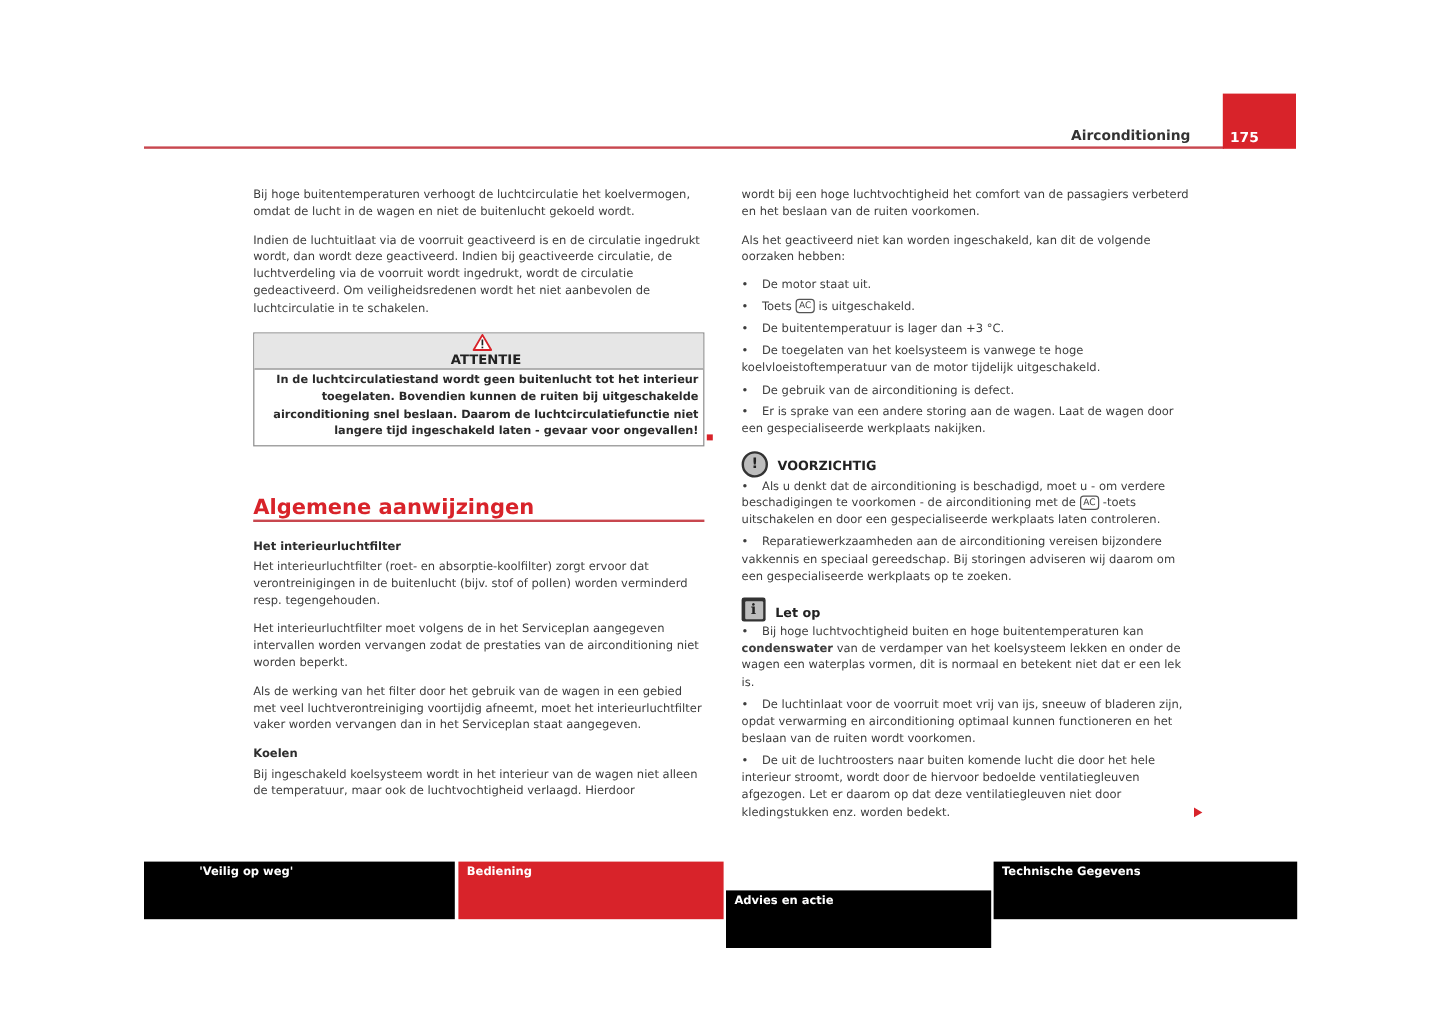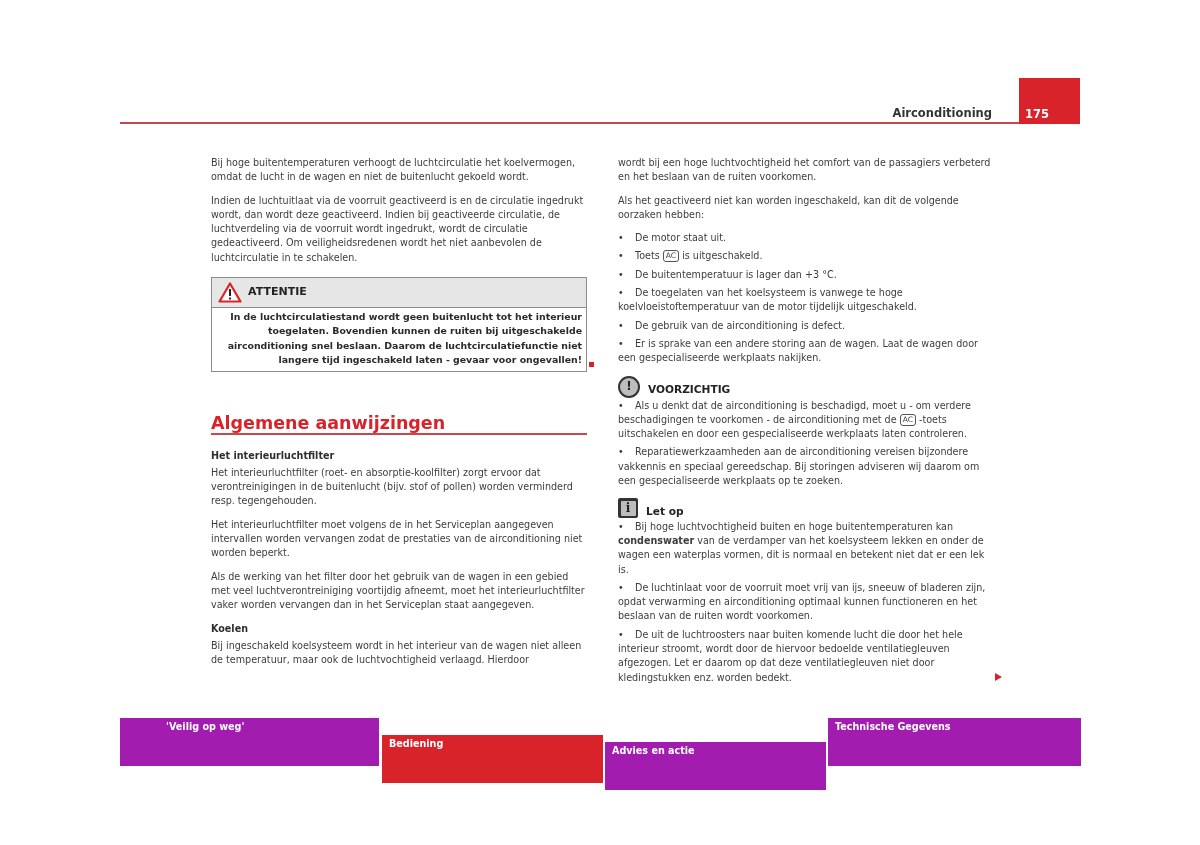--- a/index.html
+++ b/index.html
@@ -12,21 +12,21 @@
   .hdr-pagebox { position:absolute; left:1019px; top:78px; width:61px; height:46px; background:#d8232a; }
   .hdr-pagenum { position:absolute; left:6px; bottom:3px; font-size:11.5px; font-weight:bold; color:#fff; }
 
   .col { position:absolute; top:156px; width:376px; font-size:9.6px; line-height:14.3px; color:#3d3d3d; }
   .col-left { left:211px; }
   .col-right { left:618px; }
   p { margin:0 0 9px 0; }
   .subhead { font-weight:bold; color:#2e2e2e; margin:0 0 3px 0; }
 
   .warn-box { border:1px solid #8c8c8c; margin:12px 0 0 0; }
-  .warn-head { background:#e6e6e6; height:29px; display:flex; align-items:center; padding-left:6px; border-bottom:1px solid #8c8c8c; }
+  .warn-head { background:#e6e6e6; height:29px; display:flex; align-items:center; padding-left:6px; border-bottom:1px solid #8c8c8c;flex-direction:column; }
   .warn-title { font-weight:bold; font-size:11px; margin-left:6px; color:#222; }
   .warn-body { font-weight:bold; padding:2px 4px 4px 4px; color:#2a2a2a; font-size:9.4px; line-height:14.3px;text-align:right; }
   .end-square { position:absolute; width:5px; height:5px; background:#d8232a; }
 
   .section-title { color:#d8232a; font-size:17.5px; font-weight:bold; margin:44px 0 0 0; padding-bottom:2px; border-bottom:2px solid #c8474f; }
 
   ul.bul { list-style:none; margin:0 0 9px 0; padding:0; }
   ul.bul li { margin-bottom:4px; }
   ul.bul li .dot { display:inline-block; width:17px; }
 
@@ -34,22 +34,22 @@
 
   .note-head { display:flex; align-items:center; margin:6px 0 1px 0; }
   .note-title { font-weight:bold; font-size:10.6px; margin-left:8px; color:#222; padding-top:6px; }
   .circ-icon { width:18px; height:18px; border:2px solid #333; border-radius:50%; background:#bdbdbd; display:flex; align-items:center; justify-content:center; font-weight:bold; font-size:12px; color:#222; }
   .info-icon { width:20px; height:20px; background:#333; border-radius:2px; display:flex; align-items:center; justify-content:center; }
   .info-icon span { background:#bdbdbd; width:15px; height:15px; display:flex; align-items:center; justify-content:center; font-weight:bold; font-family:"DejaVu Serif", serif; font-size:12px; color:#222; border-radius:1px; }
   .note-list li { margin-bottom:3px; }
 
   .cont-arrow { position:absolute; width:0; height:0; border-left:7px solid #d8232a; border-top:4px solid transparent; border-bottom:4px solid transparent; }
 
-  .footer-tab { position:absolute; top:718px; height:48px; background:#a21caf; color:#fff; font-weight:bold; font-size:9.6px; padding:3px 0 0 7px; box-sizing:border-box; }
-  .footer-tab.active { background:#d8232a;margin-top:17px; }
+  .footer-tab { position:absolute; top:718px; height:48px; background:#000000; color:#fff; font-weight:bold; font-size:9.6px; padding:3px 0 0 7px; box-sizing:border-box; }
+  .footer-tab.active { background:#d8232a; }
 </style>
 </head>
 <body>
 
 <div class="hdr-rule"></div>
 <div class="hdr-title">Airconditioning</div>
 <div class="hdr-pagebox">
   <span class="hdr-pagenum">175</span>
 </div>
 

